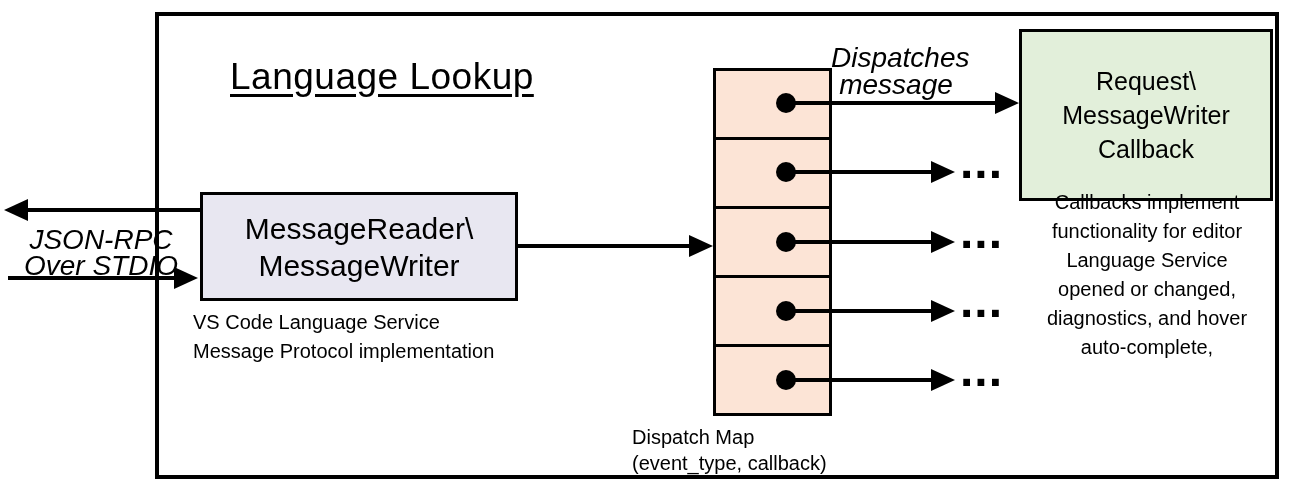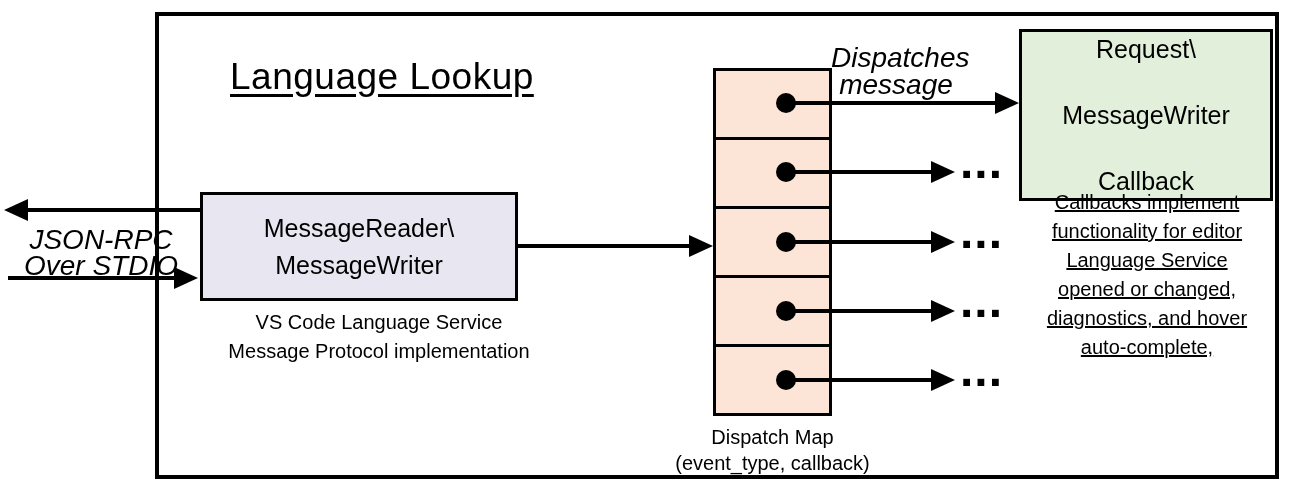--- a/index.html
+++ b/index.html
@@ -41,66 +41,64 @@
     flex-direction: column;
     align-items: center;
     justify-content: center;
     text-align: center;
     z-index: 2;
   }
   .reader-box {
     left: 200px; top: 192px;
     width: 318px; height: 109px;
     background: #E8E7F1;
-    font-size: 25px;
+    font-size: 30px;
     line-height: 37px;
   }
   .callback-box {
     left: 1019px; top: 29px;
     width: 254px; height: 172px;
     background: #E2EFDA;
     font-size: 25px;
     line-height: 34px;
-    justify-content: space-between;
   }
   .dispatch-map {
     position: absolute;
     left: 713px; top: 68px;
     width: 119px; height: 348px;
     border: 3px solid #000;
     box-sizing: border-box;
     display: flex;
     flex-direction: column;
     z-index: 2;
   }
   .dispatch-cell {
     flex: 1;
     background: #FCE4D6;
   }
   .dispatch-cell + .dispatch-cell {
     border-top: 3px solid #000;
   }
   .caption {
     position: absolute;
-    text-align: center;
+    text-align: left;
     font-size: 20px;
     line-height: 29px;
     z-index: 2;
   }
   .reader-caption { left: 193px; top: 308px; width: 372px; }
   .map-caption    { left: 632px; top: 424px; width: 281px; line-height: 26px; }
   .note {
     position: absolute;
     left: 1013px; top: 188px;
     width: 268px;
     text-align: center;
     font-size: 20px;
     line-height: 29px;
     z-index: 2;
-    text-decoration: underline;
   }
   .flowlabel {
     position: absolute;
     font-style: italic;
     font-size: 28px;
     text-align: center;
     z-index: 6;
   }
   .json-rpc-label   { left: 21px;  top: 227px; width: 160px; line-height: 26px; }
   .lookup-label     { left: 505px; top: 157px; width: 202px; line-height: 27px; }

